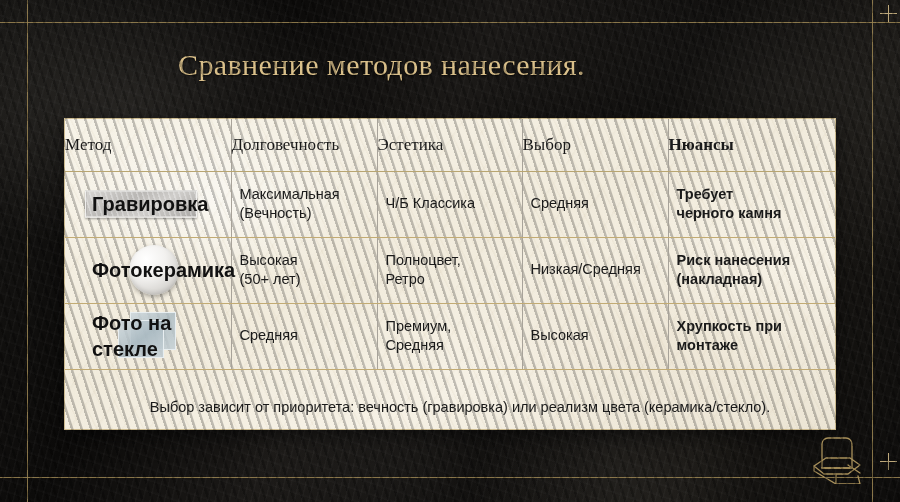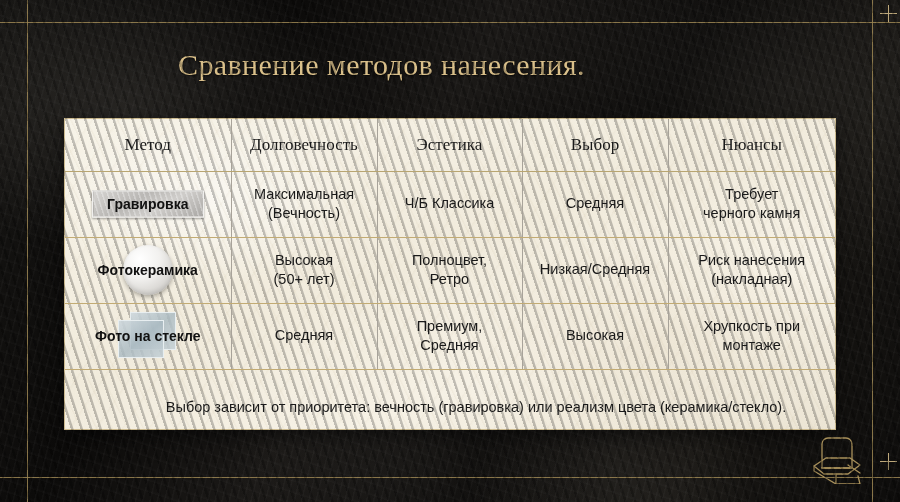--- a/index.html
+++ b/index.html
@@ -104,33 +104,33 @@
   }
 
   .tbl {
     position: relative;
     width: 100%;
     border-collapse: collapse;
     table-layout: fixed;
     z-index: 2;
   }
   .tbl th, .tbl td {
-    text-align: center;
+    text-align: left;
     vertical-align: middle;
     color: #1a1a1a;
   }
   .tbl th {
     font-family: "Liberation Serif", "DejaVu Serif", serif;
     font-weight: normal;
     font-size: 17px;
     height: 52px;
     border-right: 1px solid #a8a39a;
     border-bottom: 1px solid #b8a571;
   }
-  .tbl th:last-child, .tbl td:last-child { border-right: none; }
+  .tbl th:last-child, .tbl td:last-child { border-right: none; font-weight: bold; }
 
   .tbl td {
     font-size: 14.5px;
     line-height: 1.32;
     height: 66px;
     border-right: 1px solid #a8a39a;
     border-bottom: 1px solid #c2ab74;
     padding: 4px 8px;
   }
   .tbl tr.row-last td { border-bottom: 1px solid #c2ab74; }
@@ -141,22 +141,23 @@
     position: relative;
     display: inline-flex;
     align-items: center;
     justify-content: center;
     min-height: 42px;
   }
   .method-label {
     position: relative;
     z-index: 3;
     font-weight: bold;
-    font-size: 14px;
+    font-size: 20px;
     color: #111;
+    margin-left: 19px;
   }
 
   
   .icon-plaque {
     position: absolute;
     left: 50%; top: 50%;
     transform: translate(-50%, -50%);
     width: 112px; height: 27px;
     background: linear-gradient(150deg, #d6d4d1 0%, #b9b7b4 38%, #cfcdca 62%, #a9a7a4 100%);
     border: 1px solid #f0efed;
@@ -194,21 +195,21 @@
     position: absolute;
     background: linear-gradient(140deg, rgba(206,216,221,0.92) 0%, rgba(170,186,194,0.82) 50%, rgba(198,209,214,0.9) 100%);
     border: 1px solid rgba(236,242,244,0.9);
   }
   .icon-glass .pane-back  { left: 14px; top: 0;  width: 46px; height: 38px; }
   .icon-glass .pane-front { left: 2px;  top: 8px; width: 46px; height: 38px; }
 
   
   .footer-note {
     position: absolute;
-    left: 16px; bottom: 0;
+    left: 0; bottom: 0;
     width: 100%;
     height: 44px;
     display: flex;
     align-items: center;
     justify-content: center;
     font-size: 14.5px;
     color: #1a1a1a;
     z-index: 2;
     padding-left: 20px;
   }

